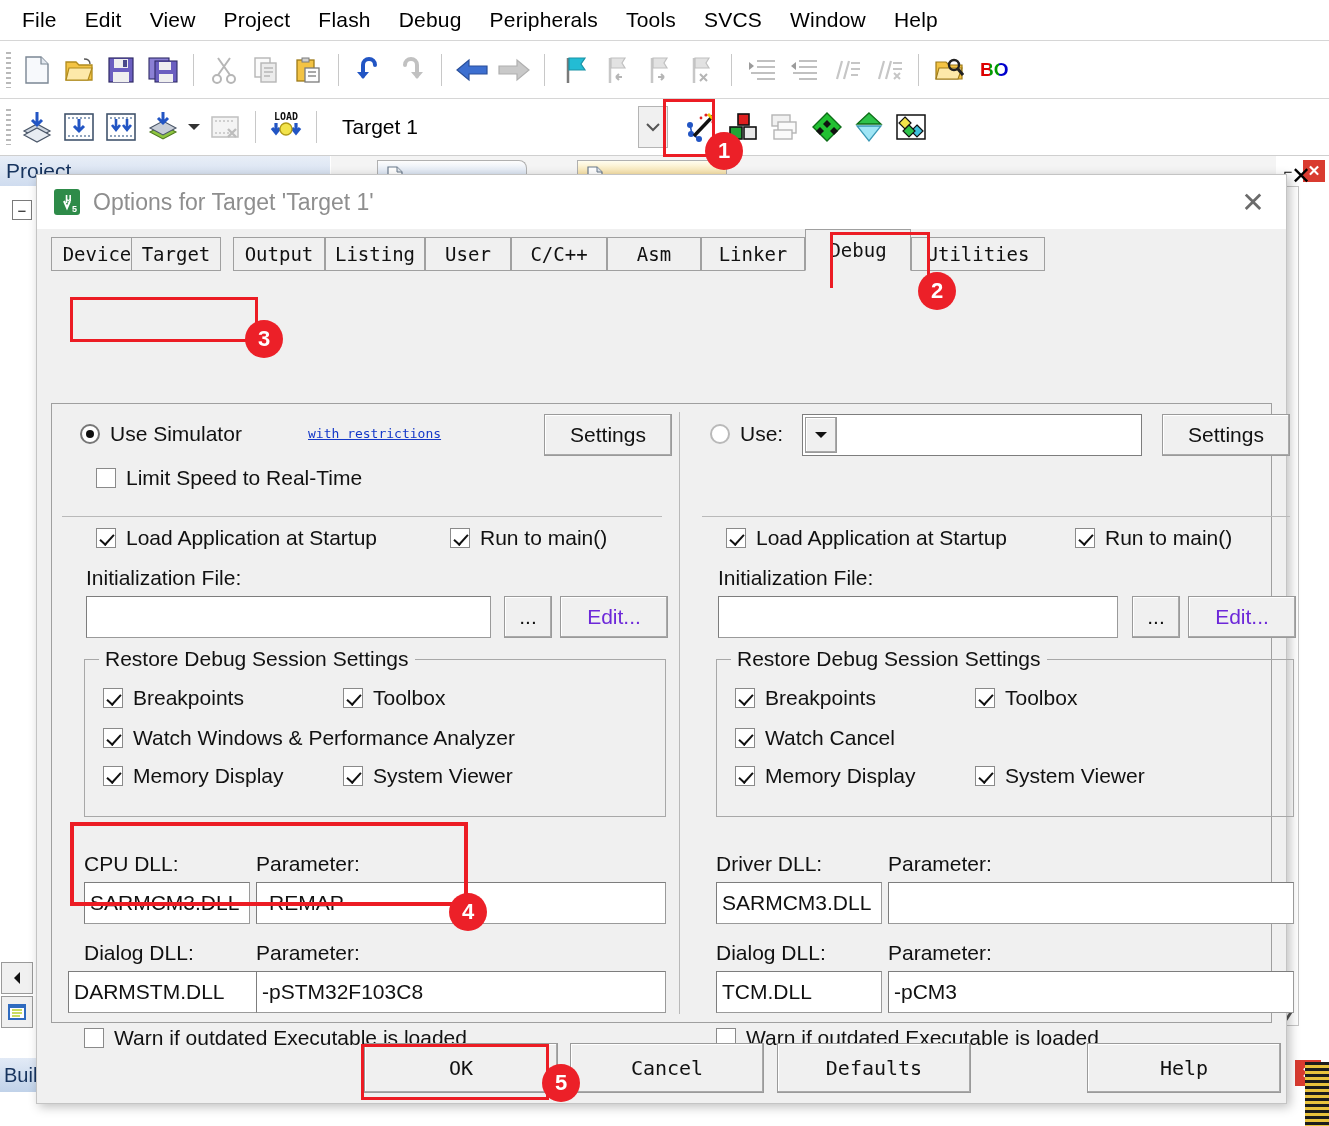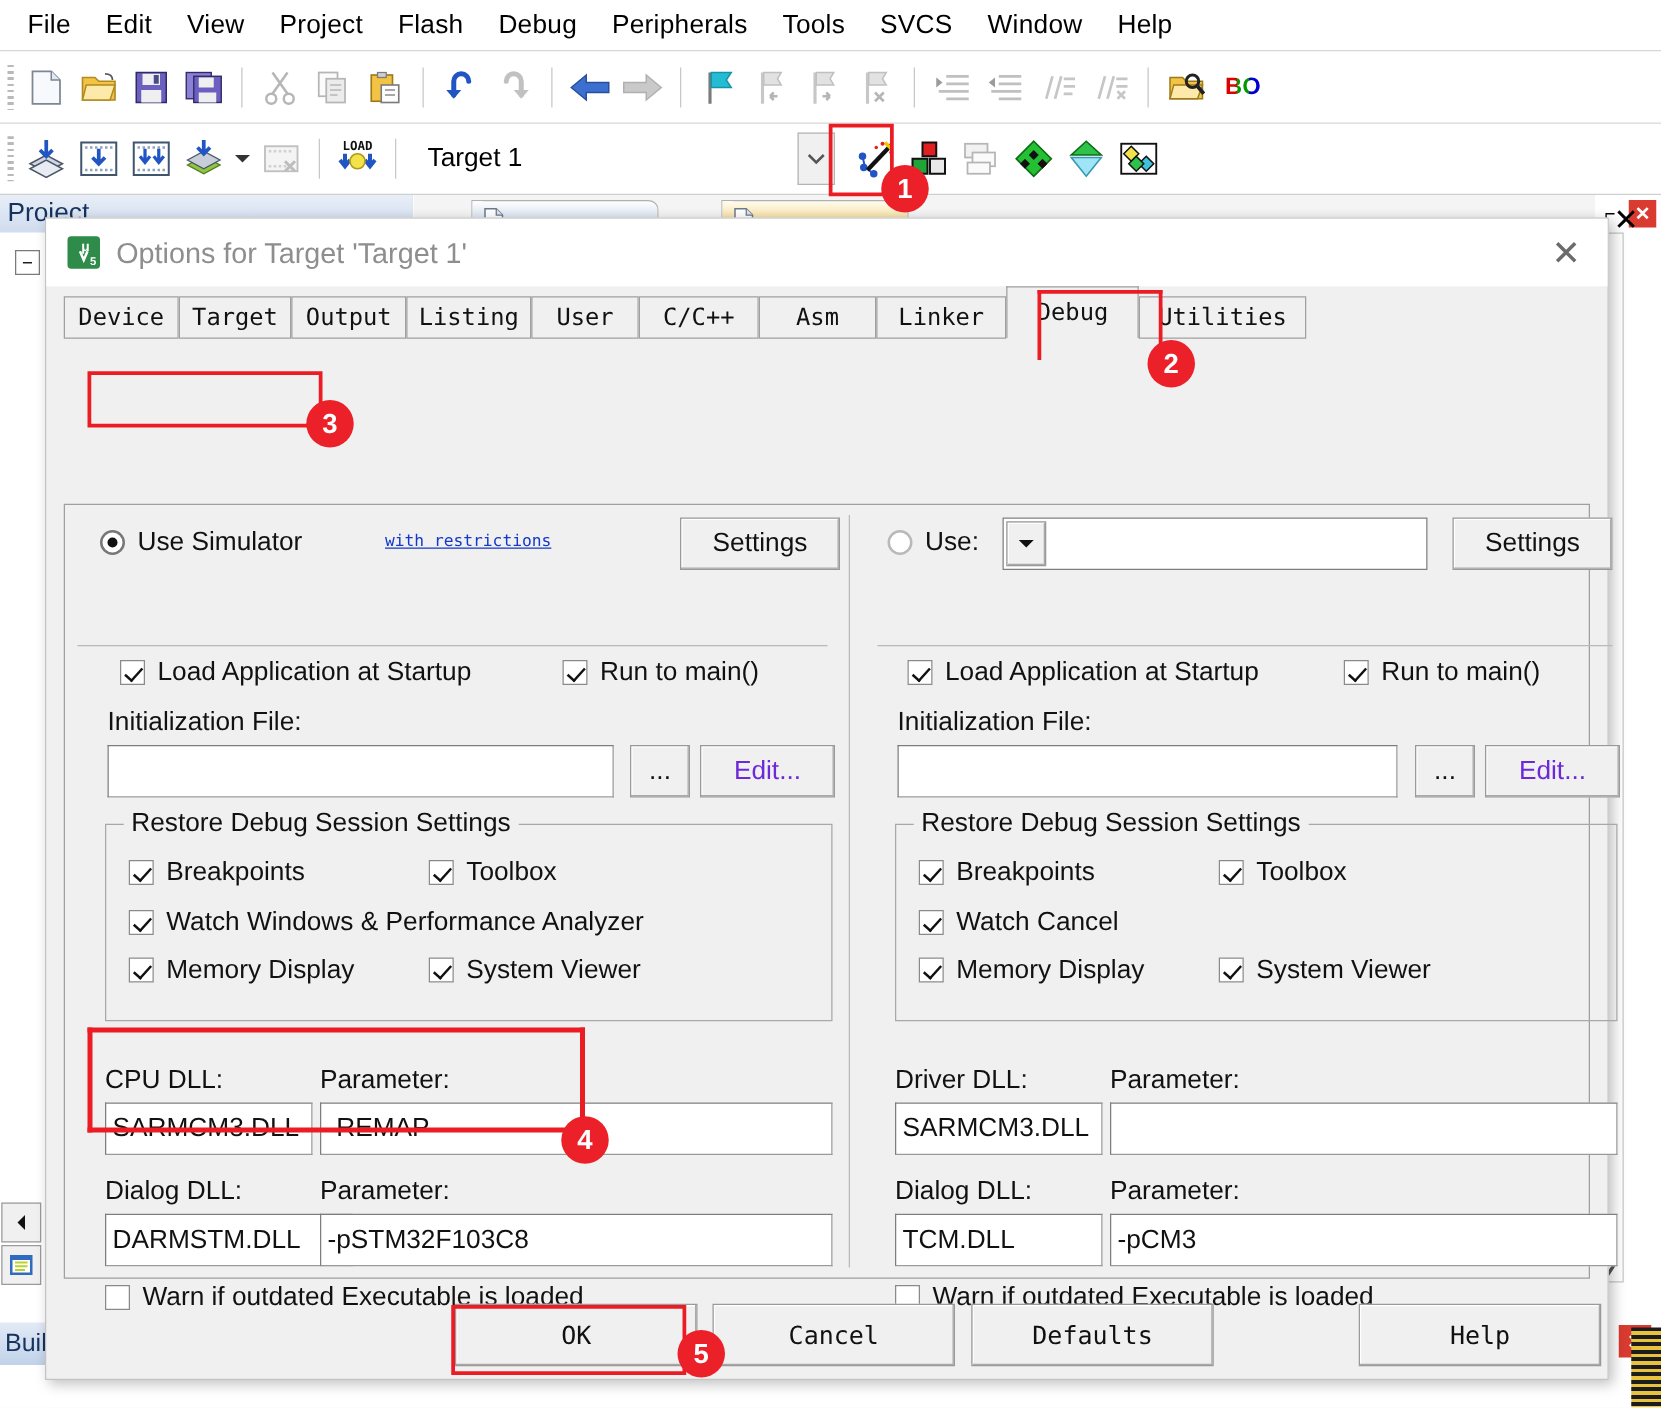--- a/index.html
+++ b/index.html
@@ -573,21 +573,21 @@
           <path d="M11 13l3 7 3-7" stroke="#fff" stroke-width="2" fill="none"></path>
           <text x="19" y="24" font-size="9" font-weight="bold" fill="#fff" font-family="Liberation Sans, sans-serif">5</text>
         </svg>
       </span>
       <span class="dlg-title">Options for Target 'Target 1'</span>
       <span class="dlg-close">✕</span>
     </div>
 
     <div class="tabstrip">
       <div class="tab" style="left:0px;   width:92px">Device</div>
-      <div class="tab" style="left:92px;  width:90px">Target</div>
+      <div class="tab" style="left:80px;  width:90px">Target</div>
       <div class="tab" style="left:182px; width:92px">Output</div>
       <div class="tab" style="left:274px; width:100px">Listing</div>
       <div class="tab" style="left:374px; width:86px">User</div>
       <div class="tab" style="left:460px; width:96px">C/C++</div>
       <div class="tab" style="left:556px; width:94px">Asm</div>
       <div class="tab" style="left:650px; width:104px">Linker</div>
       <div class="tab active" style="left:754px; width:106px; top:-8px; height:42px">Debug</div>
       <div class="tab" style="left:860px; width:134px">Utilities</div>
     </div>
 
@@ -596,20 +596,24 @@
 
       <div class="col col-left">
 
         <div class="row" style="position:absolute; left:28px; top:18px;">
           <span class="radio checked"></span>
           <span class="lbl">Use Simulator</span>
         </div>
         <span class="link" style="position:absolute; left:256px; top:22px;">with restrictions</span>
         <div class="btn" style="position:absolute; left:492px; top:10px; width:128px; height:42px;">Settings</div>
 
+        <div class="row" style="position:absolute; left:44px; top:62px;">
+          <span class="cb"></span>
+          <span class="lbl">Limit Speed to Real-Time</span>
+        </div>
 
         <div class="hrule" style="position:absolute; left:10px; top:112px; width:600px;"></div>
 
         <div class="row" style="position:absolute; left:44px; top:122px;">
           <span class="cb checked"></span>
           <span class="lbl">Load Application at Startup</span>
         </div>
         <div class="row" style="position:absolute; left:398px; top:122px;">
           <span class="cb checked"></span>
           <span class="lbl">Run to main()</span>
@@ -644,21 +648,21 @@
           </div>
         </div>
 
         <span class="lbl" style="position:absolute; left:32px; top:448px;">CPU DLL:</span>
         <span class="lbl" style="position:absolute; left:204px; top:448px;">Parameter:</span>
         <div class="txt" style="position:absolute; left:32px; top:478px; width:166px; height:42px;">SARMCM3.DLL</div>
         <div class="txt" style="position:absolute; left:204px; top:478px; width:410px; height:42px;">-REMAP</div>
 
         <span class="lbl" style="position:absolute; left:32px; top:537px;">Dialog DLL:</span>
         <span class="lbl" style="position:absolute; left:204px; top:537px;">Parameter:</span>
-        <div class="txt" style="position:absolute; left:32px; top:567px; width:198px; height:42px;">DARMSTM.DLL</div>
+        <div class="txt" style="position:absolute; left:16px; top:567px; width:198px; height:42px;">DARMSTM.DLL</div>
         <div class="txt" style="position:absolute; left:204px; top:567px; width:410px; height:42px;">-pSTM32F103C8</div>
 
         <div class="row" style="position:absolute; left:32px; top:622px;">
           <span class="cb"></span>
           <span class="lbl">Warn if outdated Executable is loaded</span>
         </div>
       </div>
 
       <div class="col col-right">
 

